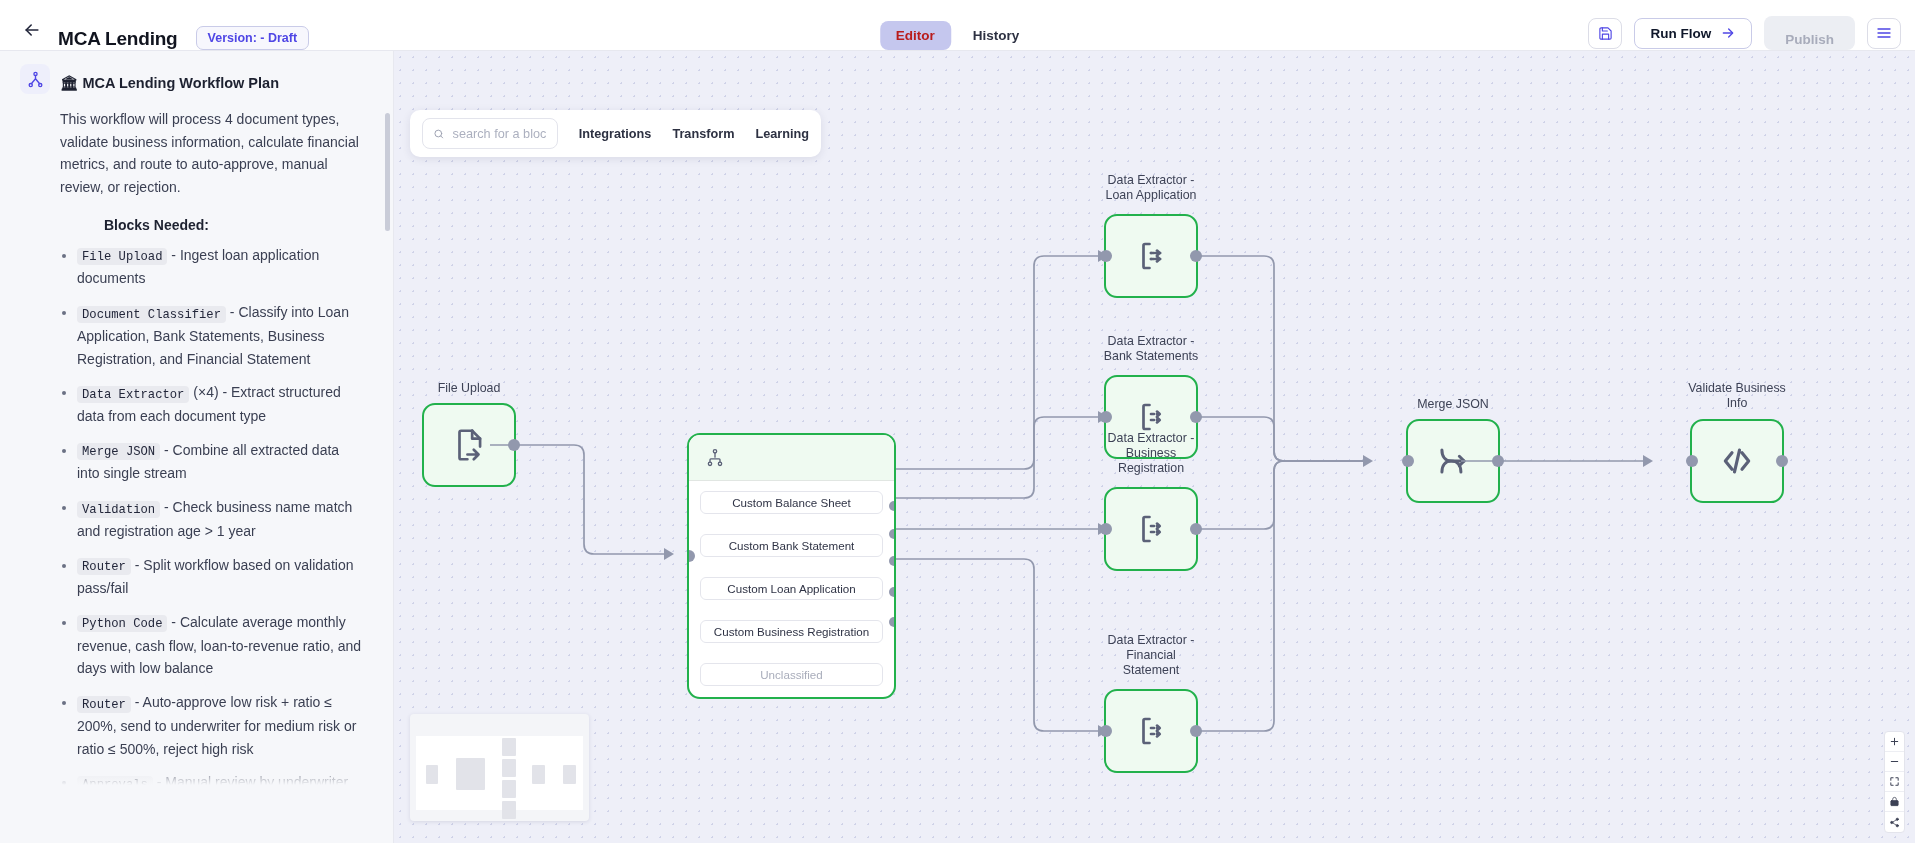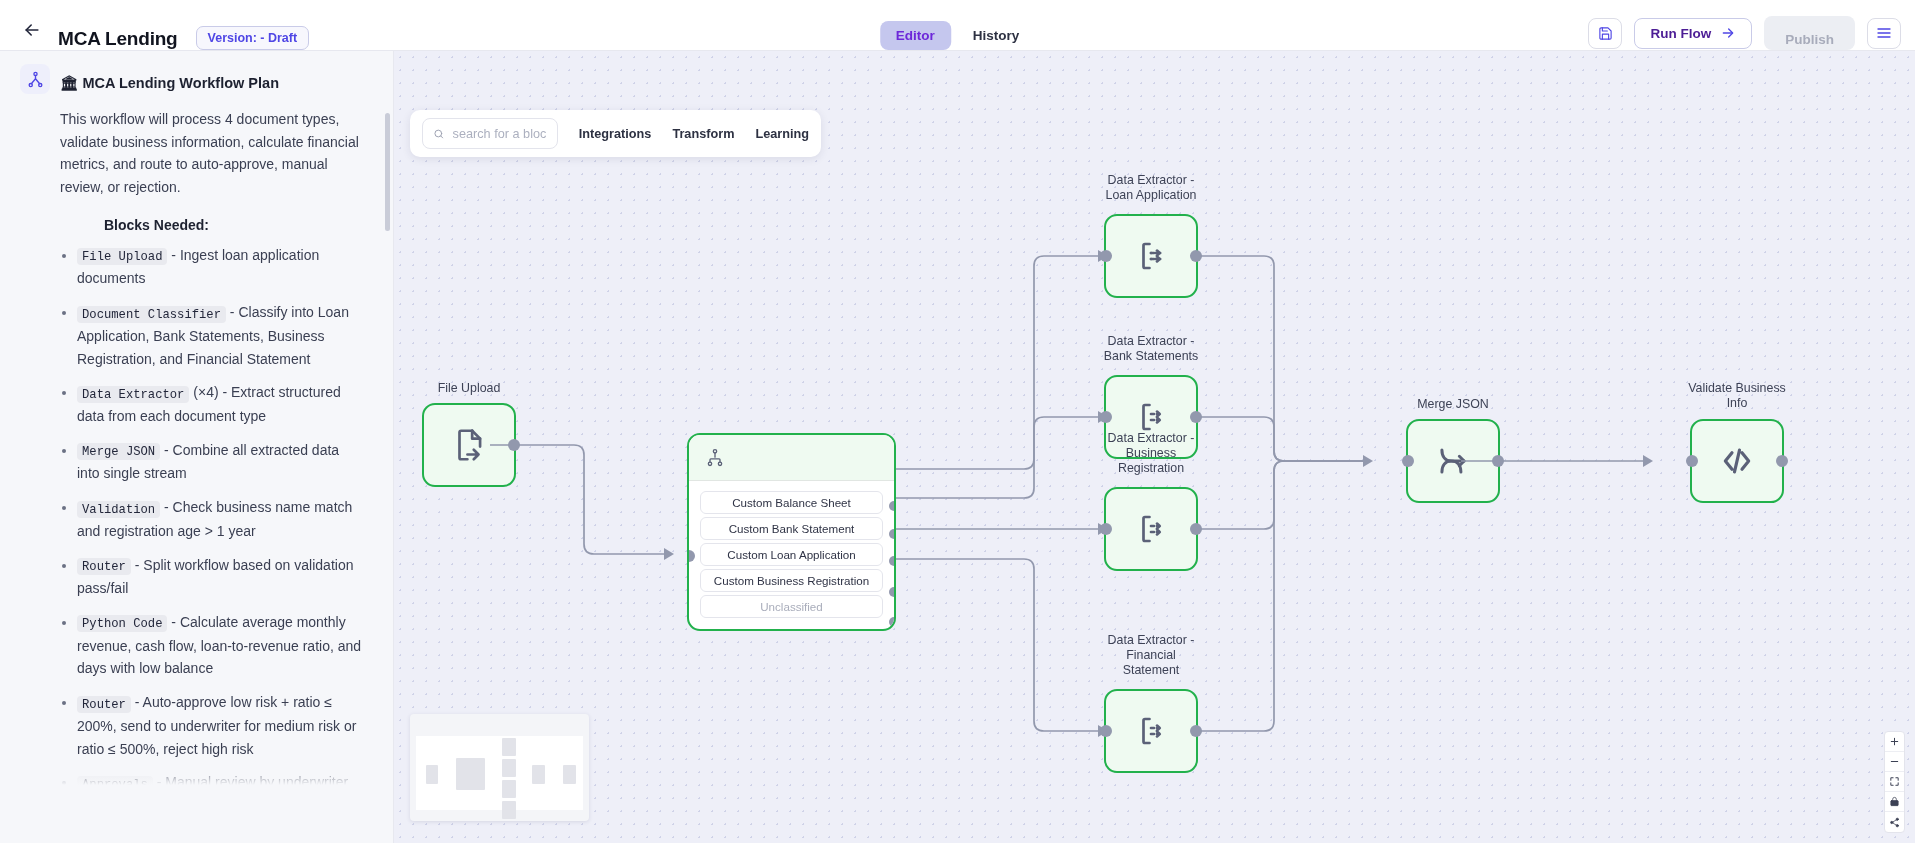--- a/index.html
+++ b/index.html
@@ -18,28 +18,28 @@
     display:flex; align-items:flex-end; z-index:40;
   }
   .back-btn{ width:40px; height:40px; margin-left:12px; display:flex; align-items:center; justify-content:center; cursor:pointer; border-radius:8px;}
   .app-title{ font-size:19px; font-weight:700; color:#11141f; margin-left:6px; letter-spacing:-0.2px;}
   .version-pill{
     margin-left:18px; border:1px solid #c9cbe8; background:#f7f7fd; color:#4f46e5;
     font-size:12.5px; font-weight:600; padding:4px 11px; border-radius:7px; cursor:pointer;
   }
   .tabs{ position:absolute; left:50%; transform:translateX(-50%); display:flex; align-items:center; gap:6px;}
   .tab{ font-size:13.5px; font-weight:600; color:#2d3142; padding:7px 16px; border-radius:8px; cursor:pointer;}
-  .tab.active{ background:#c5c7ee; color:#6d28d9;}
+  .tab.active{ background:#c5c7ee; color:#b91c1c;}
   .hdr-right{ margin-left:auto; display:flex; align-items:center; gap:12px; padding-right:14px;}
   .icon-btn{
     width:34px; height:31px; border:1px solid #dcdde7; border-radius:8px; background:#fff;
     display:flex; align-items:center; justify-content:center; cursor:pointer;
   }
   .run-btn{
-    height:31px; border:1px solid #c9cbe8; border-radius:8px; background:#fff; color:#4c1d95;
+    height:31px; border:1px solid #c9cbe8; border-radius:8px; background:#fff; color:#0f172a;
     font-size:13.5px; font-weight:700; display:flex; align-items:center; gap:9px; padding:0 15px; cursor:pointer;
   }
   .publish-btn{
     height:34px; border:none; border-radius:8px; background:#eceef3; color:#a8acbb;
     font-size:13.5px; font-weight:600; padding:16px 21px; cursor:not-allowed;
   }
 
   
   .sidebar{
     position:absolute; top:51px; left:0; width:394px; height:792px;
@@ -123,21 +123,21 @@
     display:flex; align-items:center; justify-content:center; position:relative;
   }
   .port{ position:absolute; width:12px; height:12px; border-radius:50%; background:#9298ad; top:50%; margin-top:-6px; z-index:6;}
   .port.l{ left:-6px;} .port.r{ right:-6px;}
 
   .classifier{
     position:absolute; width:209px; border:2px solid #22b14c; border-radius:13px;
     background:#fff; overflow:hidden;
   }
   .cls-head{ height:46px; background:#effaf1; border-bottom:1px solid #e1e6e2; display:flex; align-items:center; padding-left:16px;}
-  .cls-list{ padding:10px 11px 11px 11px; display:flex; flex-direction:column; gap:3px;}
+  .cls-list{ padding:10px 11px 11px 11px; display:flex; flex-direction:column; gap:20px;}
   .cls-item{
     height:23px; border:1px solid #e4e5ec; border-radius:6px; background:#fff;
     font-size:11.6px; color:#2f3345; display:flex; align-items:center; justify-content:center; cursor:pointer;
   }
   .cls-item.muted{ color:#a9adbb;}
   .cls-port{ position:absolute; right:-5px; width:10px; height:10px; border-radius:50%; background:#9298ad; z-index:6;}
 
   .edges{ position:absolute; inset:0; pointer-events:none; z-index:3;}
 
   .minimap{

